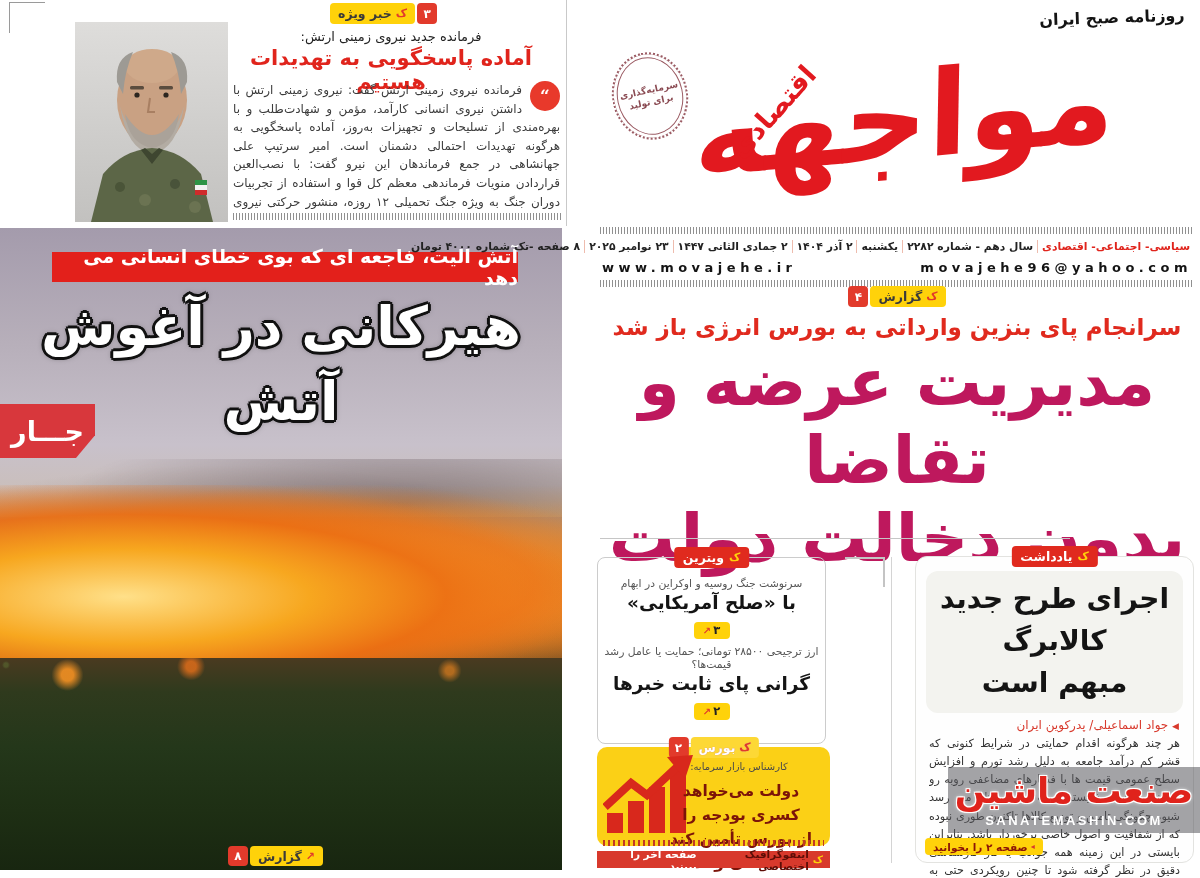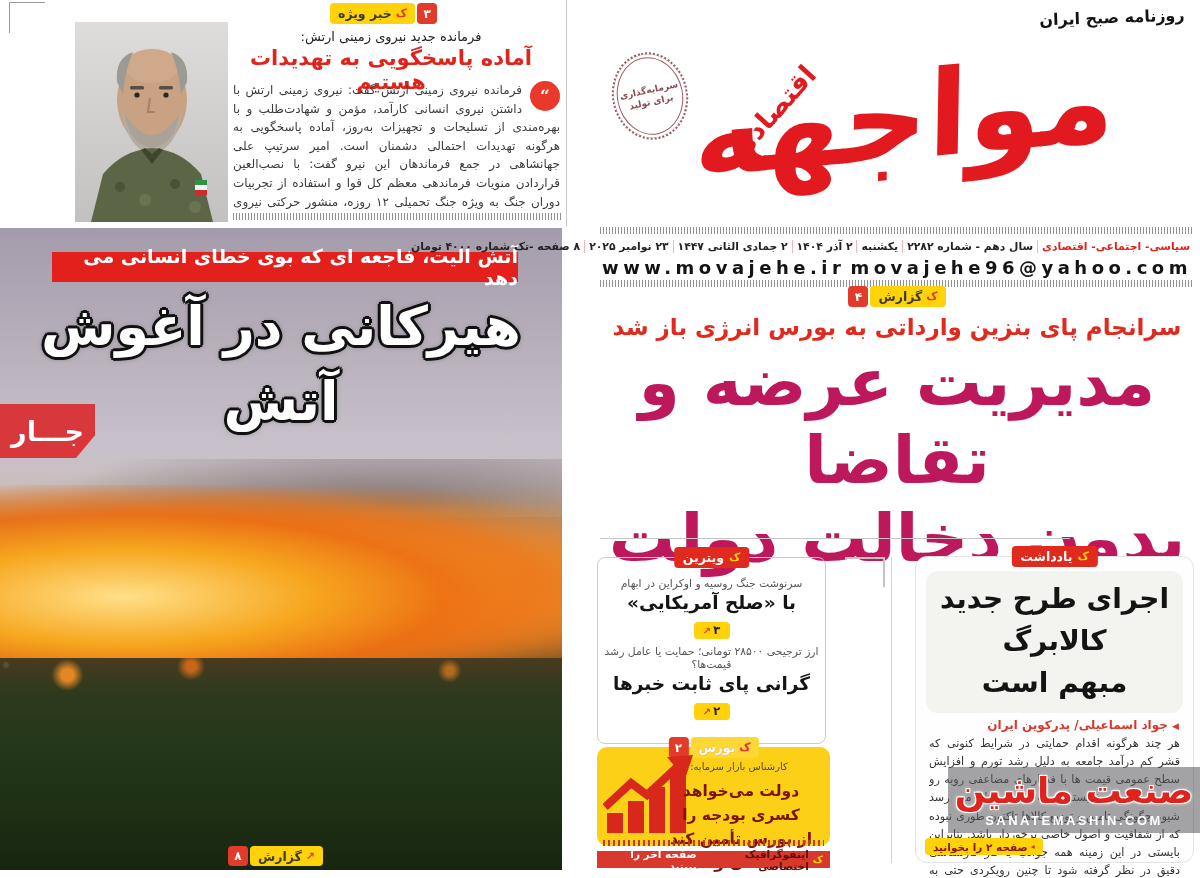--- a/index.html
+++ b/index.html
@@ -90,21 +90,21 @@
     color:#8a4a52; font-size:9px; font-weight:bold; text-align:center; line-height:1.35;
     transform:rotate(-12deg); z-index:1; }
 
   
   .infobar { position:absolute; left:600px; top:227px; width:594px; }
   .info-line { display:flex; align-items:center; justify-content:space-between; height:21px;
     font-size:10.8px; font-weight:bold; color:#222; margin:2px 0 0; white-space:nowrap; }
   .info-line .seg { padding:0 4px; border-left:1px solid #eebcae; }
   .info-line .seg:last-child { border-left:none; }
   .info-line .cat { color:#e0241c; }
-  .url-line { display:flex; justify-content:space-between; direction:ltr; font-size:18px; font-weight:bold;
+  .url-line { display:flex; justify-content:space-between; direction:ltr; font-size:13px; font-weight:bold;
     letter-spacing:4.5px; color:#141414; height:21px; align-items:center; margin:0 2px 2px; }
 
   
   .main-story { position:absolute; left:600px; top:286px; width:594px; text-align:center; }
   .main-badge { justify-content:center; margin-bottom:7px; }
   .main-kicker { font-size:23px; font-weight:bold; color:#e02a1e; margin:2px 0 4px; }
   .main-headline { font-size:66px; font-weight:bold; color:#be185d; line-height:1.18; }
 
   
   .vitrine { position:absolute; left:597px; top:557px; width:229px; height:187px;
@@ -133,21 +133,21 @@
     font-size:10.5px; font-weight:bold; }
   .strip-right { color:#5d0d06; display:flex; align-items:center; gap:4px; }
   .strip-right .kaf { color:#ffd20a; font-size:10px; }
   .strip-left { color:#fff; }
 
   
   .note { position:absolute; left:915px; top:556px; width:279px; height:307px;
     border:1px solid #e3e3e0; border-radius:12px; background:#fefefe; }
   .note-head { margin:14px 10px 5px; background:#f3f3ef; border-radius:12px; padding:7px 4px 9px;
     text-align:center; font-size:28px; font-weight:bold; color:#141414; line-height:1.5; }
-  .note-byline { margin:3px 14px 2px; font-size:12px; font-weight:bold; color:#d8392c; }
+  .note-byline { margin:3px 14px 2px; font-size:12px; font-weight:normal; color:#d8392c; }
   .note-byline .tri { font-size:9px; }
   .note-body { margin:3px 13px; font-size:11.2px; line-height:1.62; color:#333;
     text-align:justify; height:172px; overflow:hidden; }
   .note-footer { position:absolute; left:9px; bottom:7px; background:#ffd20a; border-radius:4px;
     height:17px; display:flex; align-items:center; gap:3px; padding:0 8px;
     font-size:10.5px; font-weight:bold; color:#8c1408; }
   .note-footer .tri { font-size:8px; color:#d8392c; }
 
   
   .watermark { position:absolute; left:948px; top:767px; width:252px; height:66px;

